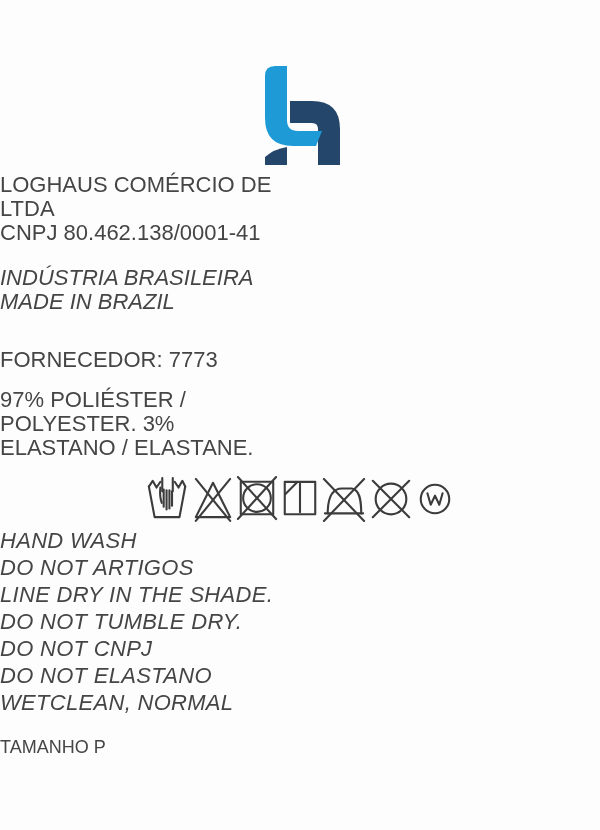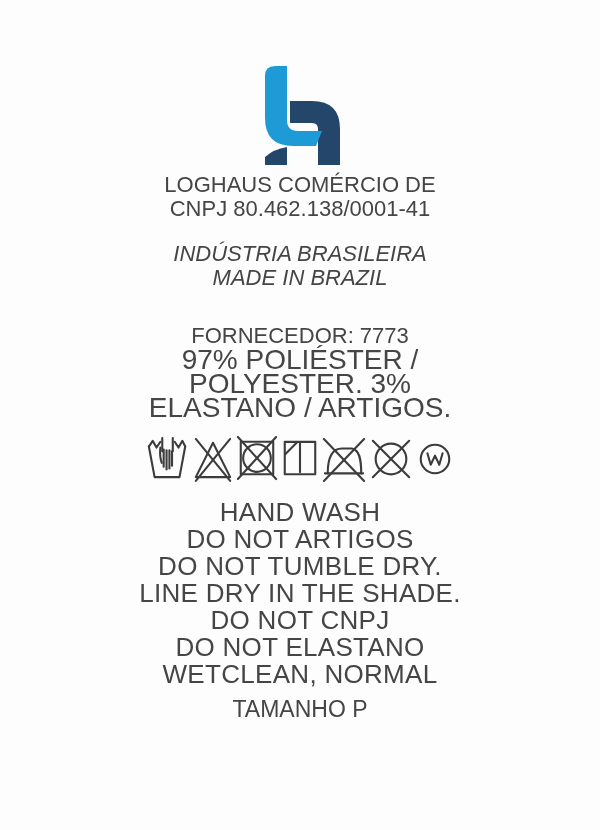--- a/index.html
+++ b/index.html
@@ -6,37 +6,36 @@
   body {
     width: 600px; height: 830px;
     background: var(--background, #fdfdfd);
     font-family: "Liberation Sans", sans-serif;
     color: var(--text, #454545);
     overflow: hidden;
   }
   .label {
     width: 600px; height: 830px;
     display: flex; flex-direction: column; align-items: center;
-    text-align: center;
   }
   .logo { margin-top: 60px; height: 105px; }
   .block { width: 100%; }
   .company { margin-top: 8px; font-size: 22px; line-height: 24px; }
   .origin { margin-top: 21px; font-size: 22px; line-height: 24px; font-style: italic; }
   .supplier { margin-top: 34px; font-size: 22px; line-height: 24px; }
-  .composition { font-size: 28px; line-height: 24px; }
+  .composition { margin-top: 16px; font-size: 22px; line-height: 24px; }
   .symbols {
     margin-top: 11px;
     display: flex; align-items: center; justify-content: center;
     gap: 2px; height: 56px;
   }
   .symbols svg { display: block; stroke: var(--symbol-stroke, #3c3c3c); fill: none;
     stroke-width: 2.2; stroke-linecap: round; stroke-linejoin: round; }
-  .care { margin-top: 12px; font-size: 26px; line-height: 27px; letter-spacing: 0.3px; }
-  .size { margin-top: 9px; font-size: 23px; line-height: 24px; }
+  .care { font-size: 22px; line-height: 27px; letter-spacing: 0.3px; font-style: italic; }
+  .size { margin-top: 19px; font-size: 18px; line-height: 24px; }
   .logo svg .lt { fill: var(--logo-light, #1e9ad6); }
   .logo svg .dk { fill: var(--logo-dark, #24466b); }
 </style>
 </head>
 <body>
 
 <div class="label">
 
   <div class="logo">
     <svg viewBox="0 0 80 105" width="80" height="105" aria-hidden="true">
@@ -44,36 +43,37 @@
       <path class="dk" d="M30,41 L52,41 Q80,41 80,69 L80,105 L58,105 L58,69 Q58,63 52,63 L30,63 Z"></path>
 
       <path class="dk" d="M5,97 Q14,89 27,87 L27,105 L5,105 Z"></path>
 
       <path class="lt" d="M5,16 Q5,6 15,6 L27,6 L27,60 Q27,71 38,71 L62,71 L56,86 L33,86 Q5,86 5,58 Z"></path>
     </svg>
   </div>
 
   <div class="block company">
     <div>LOGHAUS COMÉRCIO DE</div>
+    <div>LTDA</div>
     <div>CNPJ 80.462.138/0001-41</div>
   </div>
 
   <div class="block origin">
     <div>INDÚSTRIA BRASILEIRA</div>
     <div>MADE IN BRAZIL</div>
   </div>
 
   <div class="block supplier">
     <div>FORNECEDOR: 7773</div>
   </div>
 
   <div class="block composition">
     <div>97% POLIÉSTER /</div>
     <div>POLYESTER. 3%</div>
-    <div>ELASTANO / ARTIGOS.</div>
+    <div>ELASTANO / ELASTANE.</div>
   </div>
 
   <div class="symbols">
 
     <svg viewBox="0 0 46 54" width="44" height="52">
       <path d="M3,14 L9,46 L35,46 L41,14"></path>
       <path d="M3,14 L7,8 L11,15 L15,9"></path>
       <path d="M30,9 L34,15 L38,8 L41,14"></path>
       <path d="M17,5 L17,19"></path>
       <path d="M28,5 L28,19"></path>
@@ -118,22 +118,22 @@
 
     <svg viewBox="0 0 40 54" width="38" height="52">
       <circle cx="20" cy="27" r="15"></circle>
       <path d="M12,21 L15.5,33 L20,23.5 L24.5,33 L28,21"></path>
     </svg>
   </div>
 
   <div class="block care">
     <div>HAND WASH</div>
     <div>DO NOT ARTIGOS</div>
+    <div>LINE DRY IN THE SHADE.</div>
     <div>DO NOT TUMBLE DRY.</div>
-    <div>LINE DRY IN THE SHADE.</div>
     <div>DO NOT CNPJ</div>
     <div>DO NOT ELASTANO</div>
     <div>WETCLEAN, NORMAL</div>
   </div>
 
   <div class="block size">
     <div>TAMANHO P</div>
   </div>
 
 </div>

